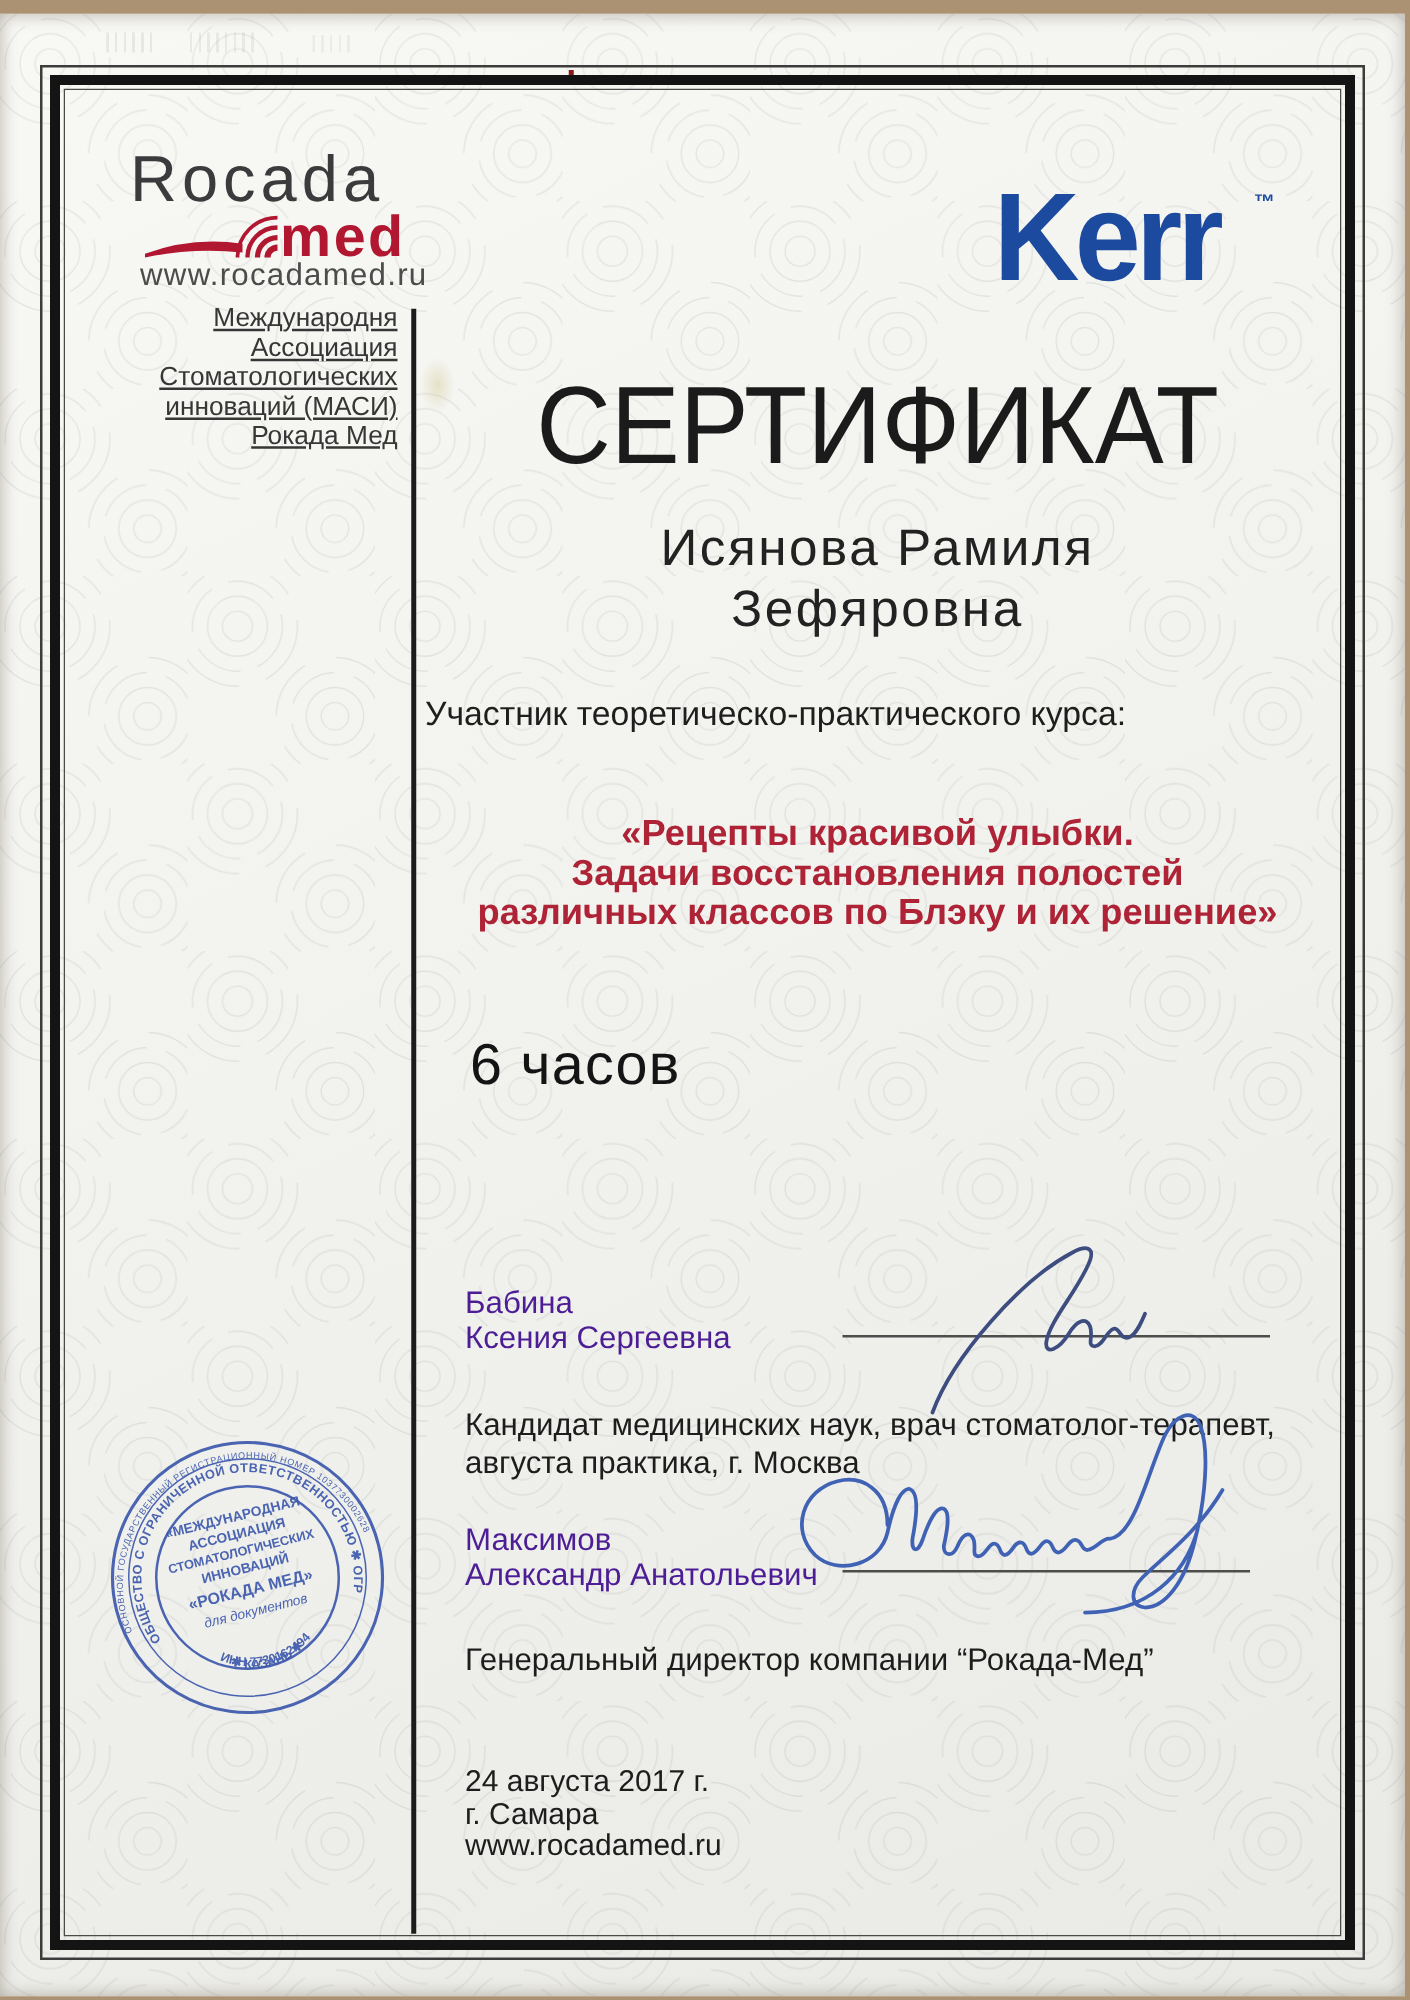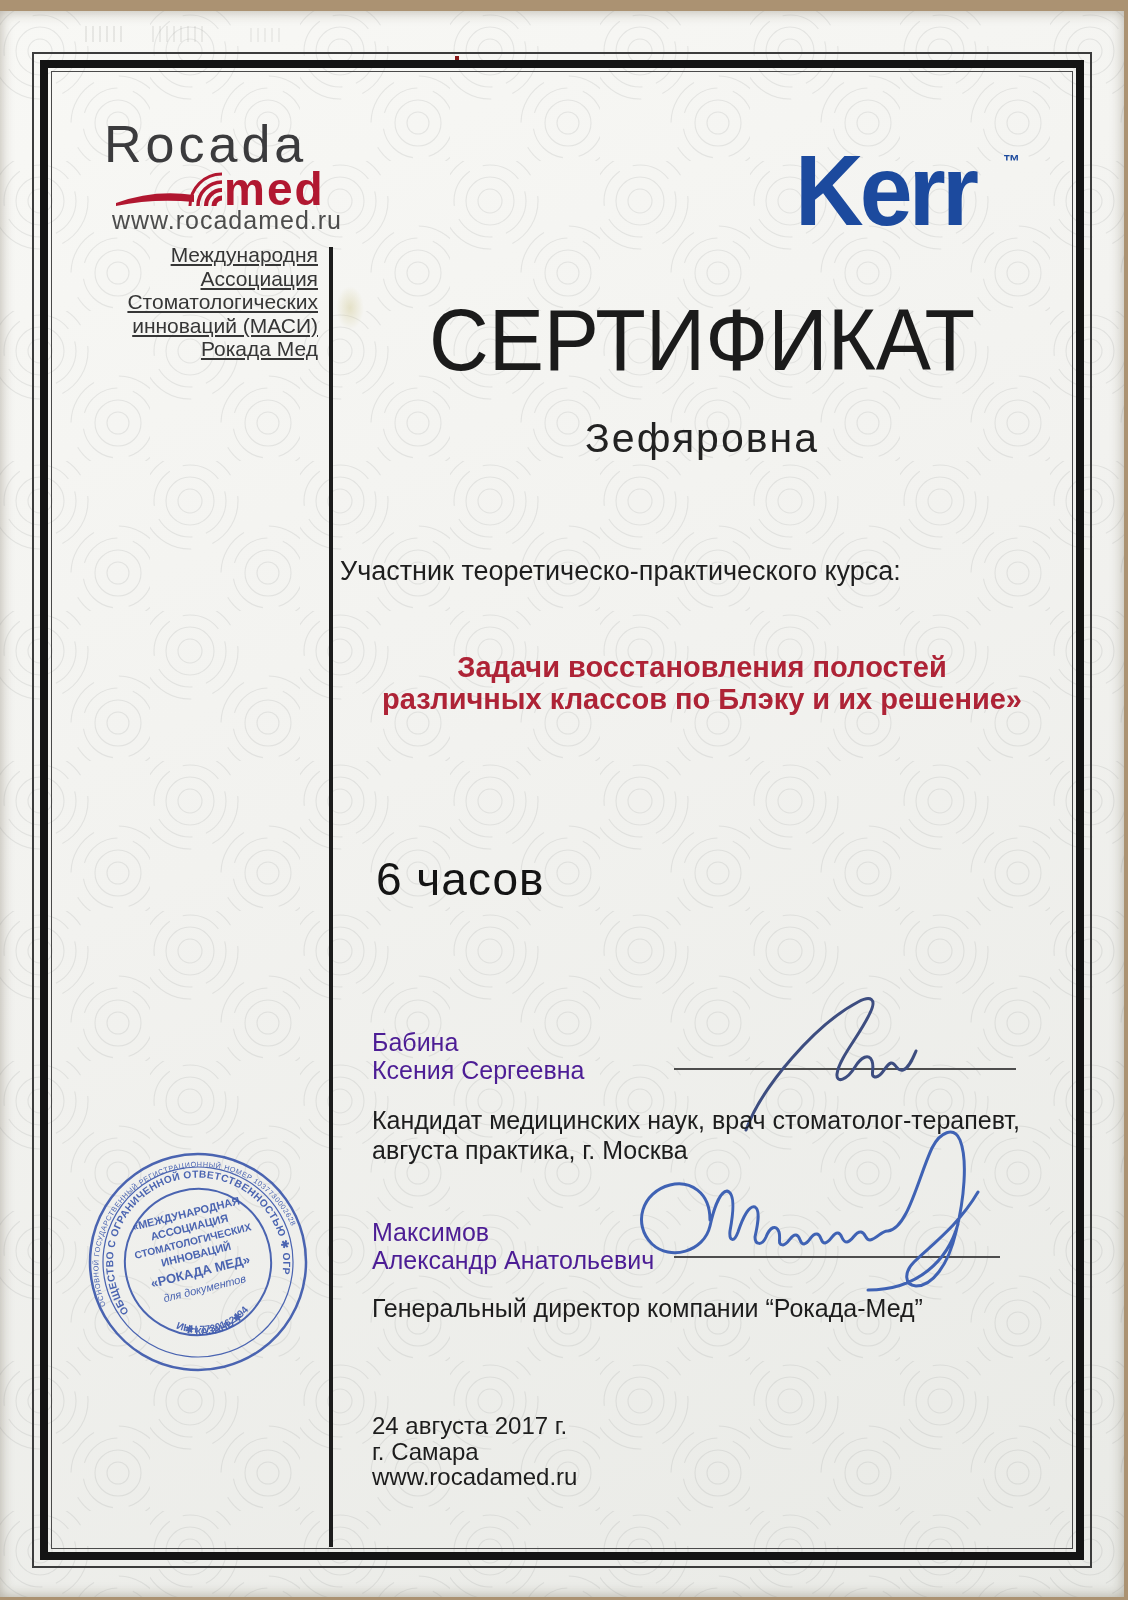--- a/index.html
+++ b/index.html
@@ -30,21 +30,21 @@
   .kerr{font-size:100px;font-weight:800;letter-spacing:-4px;color:#1c4a9e;line-height:1;
         transform:scaleX(.95);transform-origin:left top;}
   .kerr-tm{font-size:17px;font-weight:700;color:#1c4a9e;}
   .cert-title{width:724px;text-align:center;font-size:88px;font-weight:500;letter-spacing:0;
         color:#1b1b1b;line-height:1;transform:scaleX(.94);transform-origin:center top;}
   .recipient{width:724px;text-align:center;font-size:41px;letter-spacing:2px;line-height:49px;color:#222;}
   .intro{width:724px;text-align:left;font-size:27px;color:#1e1e1e;}
   .course{width:724px;text-align:center;font-size:29px;font-weight:700;line-height:31.5px;color:#ae2336;}
   .hours{font-size:46px;color:#141414;letter-spacing:1px;}
   .label{font-size:25px;line-height:27.5px;color:#4c1d95;}
-  .body-text{font-size:25px;line-height:30px;color:#1d1d1d;}
+  .body-text{font-size:25px;line-height:30px;color:#1d1d1d;margin-top:20px;}
   .footer-text{font-size:24px;line-height:25.5px;color:#1d1d1d;}
   .sig-line{height:2px;background:#4d4d4d;}
   .stamp-wrap{transform:rotate(-14deg);}
 </style>
 </head>
 <body>
 
 <div class="paper"></div>
 
 <svg class="watermark" width="1124" height="1586">
@@ -99,31 +99,33 @@
   <div>инноваций (МАСИ)</div>
   <div>Рокада Мед</div>
 </div>
 
 <div class="abs kerr" style="left:795px;top:140px">Kerr</div>
 <div class="abs kerr-tm" style="left:1003px;top:152px">™</div>
 
 <div class="abs cert-title" style="left:340px;top:296px">СЕРТИФИКАТ</div>
 
 <div class="abs recipient" style="left:340px;top:414px">
+  <div>Исянова Рамиля</div>
   <div>Зефяровна</div>
 </div>
 
 <div class="abs intro" style="left:340px;top:556px">Участник теоретическо-практического курса:</div>
 
 <div class="abs course" style="left:340px;top:652px">
+  <div>«Рецепты красивой улыбки.</div>
   <div>Задачи восстановления полостей</div>
   <div>различных классов по Блэку и их решение»</div>
 </div>
 
-<div class="abs hours" style="left:376px;top:852px">6 часов</div>
+<div class="abs hours" style="left:376px;top:824px">6 часов</div>
 
 <div class="abs label" style="left:372px;top:1029px">
   <div>Бабина</div>
   <div>Ксения Сергеевна</div>
 </div>
 <div class="abs sig-line" style="left:674px;top:1068px;width:342px"></div>
 <svg class="abs" style="left:698px;top:982px" width="225" height="155">
   <path d="M 48,148 C 64,104 118,42 160,20 C 173,13 179,17 172,31 C 162,53 141,76 139,92
            C 138,102 149,98 157,85 C 163,75 171,71 174,79 C 177,87 171,95 178,95
            C 185,94 187,83 193,81 C 198,80 198,90 205,88 C 211,86 215,76 218,69" fill="none" stroke="#3d4d80" stroke-width="3" stroke-linecap="round"></path>

